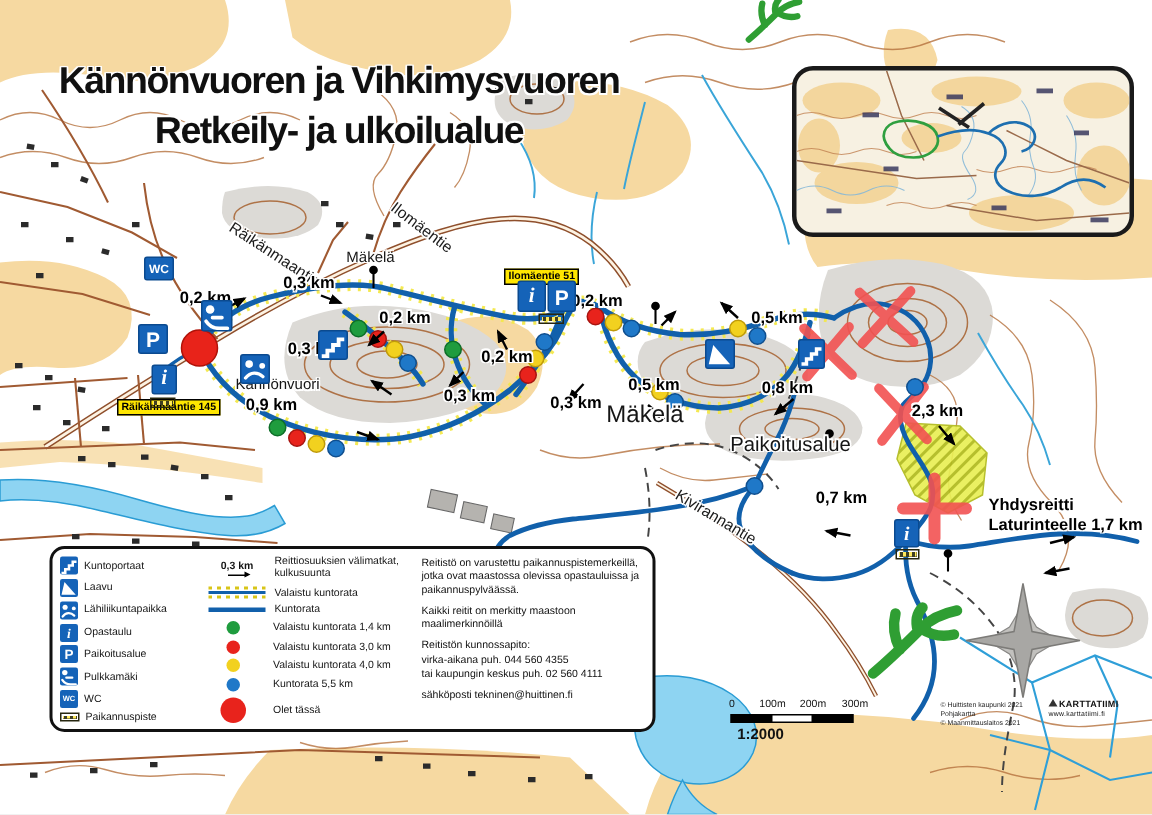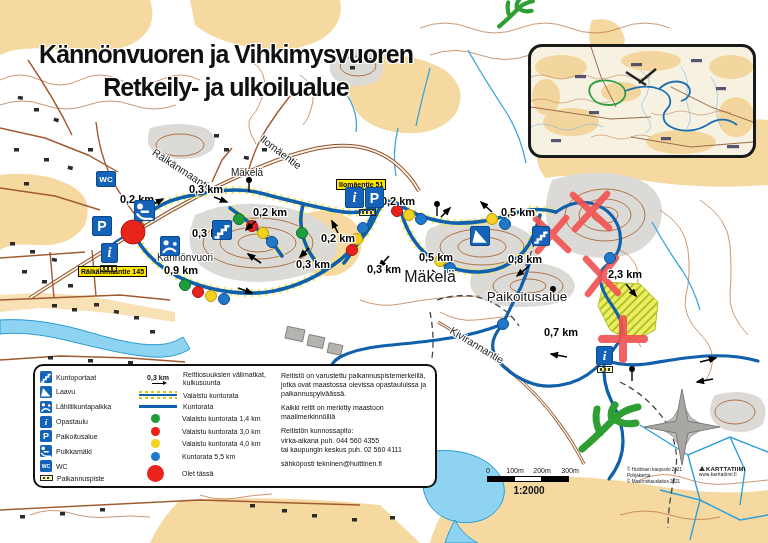--- a/index.html
+++ b/index.html
@@ -439,20 +439,24 @@
   <div class="abs dlabel halo ctr" style="left:313px;top:264px">0,3 km</div>
   <div class="abs dlabel halo ctr" style="left:398px;top:201px">0,2 km</div>
   <div class="abs dlabel halo ctr" style="left:338px;top:238px">0,2 km</div>
   <div class="abs dlabel halo ctr" style="left:384px;top:269px">0,3 km</div>
   <div class="abs dlabel halo ctr" style="left:436px;top:257px">0,5 km</div>
   <div class="abs dlabel halo ctr" style="left:518px;top:212px">0,5 km</div>
   <div class="abs dlabel halo ctr" style="left:525px;top:259px">0,8 km</div>
   <div class="abs dlabel halo ctr" style="left:625px;top:274px">2,3 km</div>
   <div class="abs dlabel halo ctr" style="left:561px;top:332px">0,7 km</div>
 
+  <div id="connector" class="abs halo">
+    <span style="display:block">Yhdysreitti</span>
+    <span style="display:block">Laturinteelle 1,7 km</span>
+  </div>
 
   <div class="abs micon" style="left:96px;top:171px;width:20px;height:16px;font-size:8px">WC</div>
   <div class="abs micon" style="left:92px;top:216px;width:20px;height:20px;font-size:14px">P</div>
   <div class="abs micon seri" style="left:101px;top:243px;width:17px;height:20px;font-size:14px">i</div>
   <div class="abs tag" style="left:100px;top:265px;width:17px;height:7px"></div>
   <div class="abs micon" style="left:134px;top:200px;width:21px;height:21px">
       <svg class="glyph" viewBox="0 0 12 12">
         <use href="#g-sled"></use>
       </svg>
     </div>
@@ -588,21 +592,21 @@
       <div class="note">tai kaupungin keskus puh. 02 560 4111</div>
       <div>sähköposti tekninen@huittinen.fi</div>
     </div>
   </div>
 
 
   <div class="abs stick ctr" style="left:488px;top:470px">0</div>
   <div class="abs stick ctr" style="left:515px;top:470px">100m</div>
   <div class="abs stick ctr" style="left:542px;top:470px">200m</div>
   <div class="abs stick ctr" style="left:570px;top:470px">300m</div>
-  <div id="ratio" class="abs ctr" style="left:529px;top:490px">1:2000</div>
+  <div id="ratio" class="abs ctr" style="left:507px;top:490px">1:2000</div>
 
   <div id="credits" class="abs">
     <div>© Huittisten kaupunki 2021</div>
     <div>Pohjakartta</div>
     <div>© Maanmittauslaitos 2021</div>
   </div>
   <div id="producer" class="abs">
     <span class="tri"></span><span>KARTTATIIMI</span>
     <small>www.karttatiimi.fi</small>
   </div>

